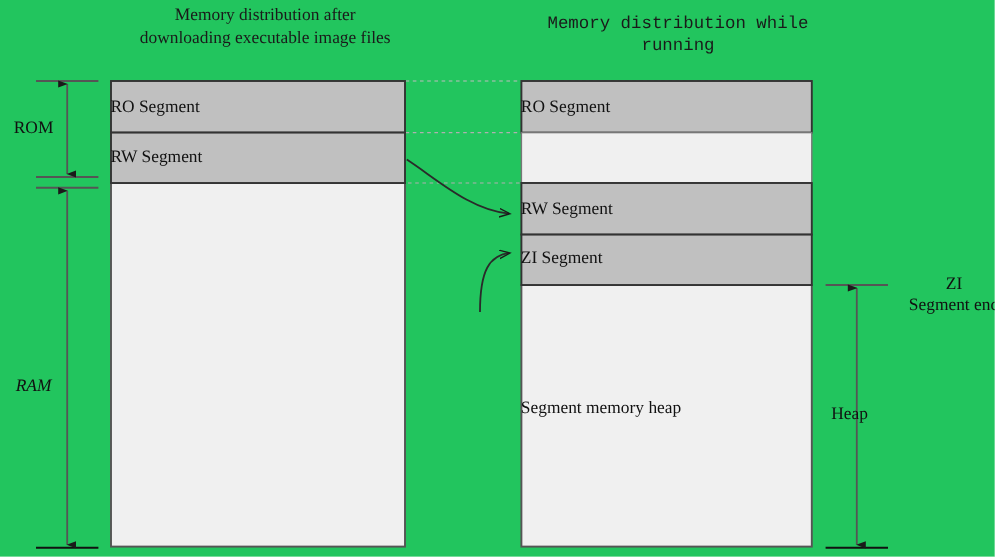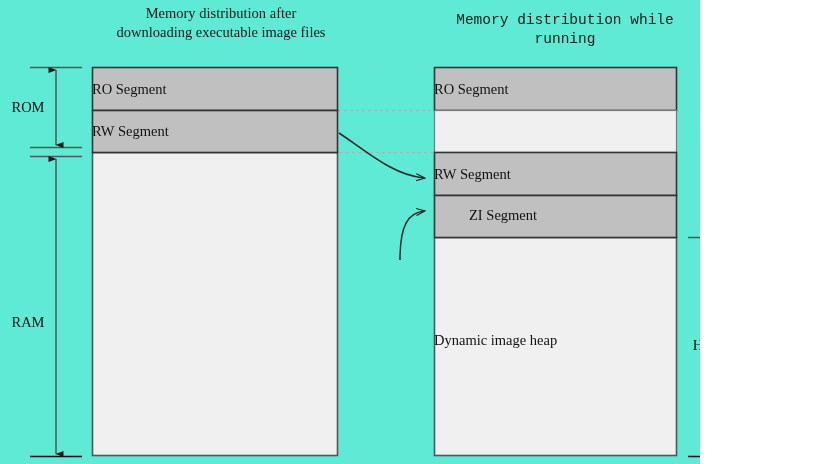--- a/index.html
+++ b/index.html
@@ -2,23 +2,23 @@
 <html><head>
 <meta charset="utf-8">
 <style>
   html, body {
     margin: 0;
     padding: 0;
     background: #ffffff;
   }
   #canvas {
     position: relative;
-    width: 700px;
+    width: 829px;
     height: 464px;
-    background: #5eead4;
+    background: #22c55e;
     font-family: "Liberation Serif", "DejaVu Serif", serif;
     color: #000000;
     overflow: hidden;
   }
   .svg-layer {
     position: absolute;
     left: 0;
     top: 0;
     width: 829px;
     height: 464px;
@@ -41,21 +41,21 @@
     color: #111111;
   }
   .axis-label {
     position: absolute;
     font-size: 14.5px;
     line-height: 17px;
     color: #111111;
     text-align: center;
   }
   #label-rom { left: 2px;  top: 99px;  width: 52px; }
-  #label-ram { left: 2px;  top: 314px; width: 52px; }
+  #label-ram { left: 2px;  top: 314px; width: 52px; font-style: italic; }
   #label-zi-end { left: 730px; top: 229px; width: 130px; white-space: pre-line; }
   #label-heap   { left: 678px; top: 337px; width: 60px; }
 </style>
 </head>
 <body>
 
 <div id="canvas">
 
   <div class="title" id="title-left">Memory distribution after downloading executable image files</div>
 
@@ -117,22 +117,22 @@
       <path d="M 400,260 C 400,225 408,213 424,211" fill="none" stroke="#2a2a2a" stroke-width="1.5" marker-end="url(#ah-right)"></path>
     </g>
 
   </svg>
 
   <div class="seg-label" style="left:92px; top:81px; width:246px;">RO Segment</div>
   <div class="seg-label" style="left:92px; top:123px; width:246px;">RW Segment</div>
 
   <div class="seg-label" style="left:434px; top:81px; width:243px;">RO Segment</div>
   <div class="seg-label" style="left:434px; top:166px; width:243px;">RW Segment</div>
-  <div class="seg-label" style="left:434px; top:207px; width:243px;padding-left:35px;">ZI Segment</div>
-  <div class="seg-label" style="left:434px; top:332px; width:243px;">Dynamic image heap</div>
+  <div class="seg-label" style="left:434px; top:207px; width:243px;">ZI Segment</div>
+  <div class="seg-label" style="left:434px; top:332px; width:243px;">Segment memory heap</div>
 
   <div class="axis-label" id="label-rom">ROM</div>
   <div class="axis-label" id="label-ram">RAM</div>
   <div class="axis-label" id="label-zi-end">ZI
 Segment end</div>
   <div class="axis-label" id="label-heap">Heap</div>
 
 </div>
 
 </body></html>

